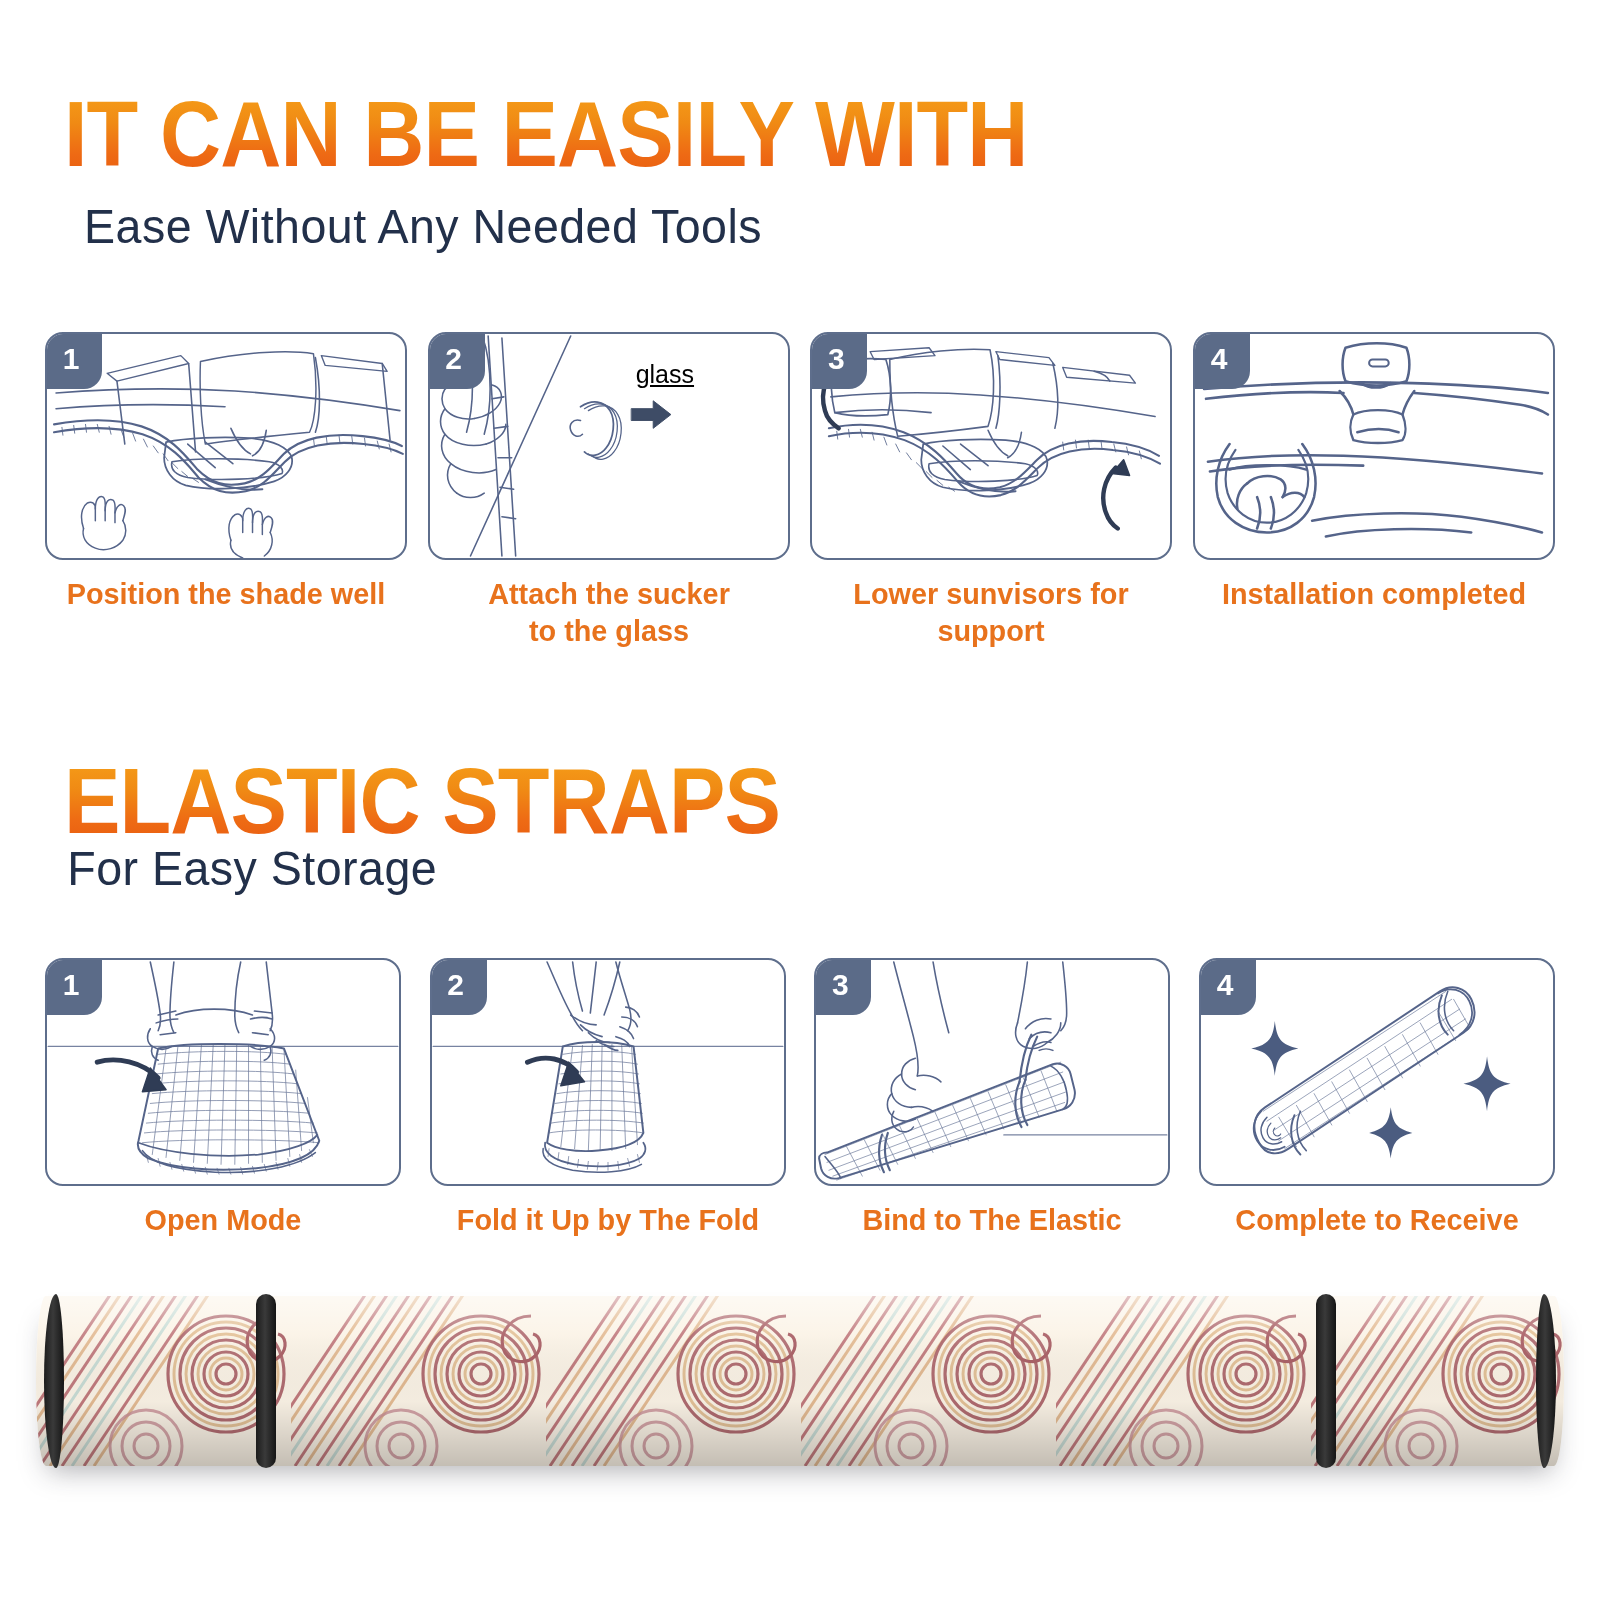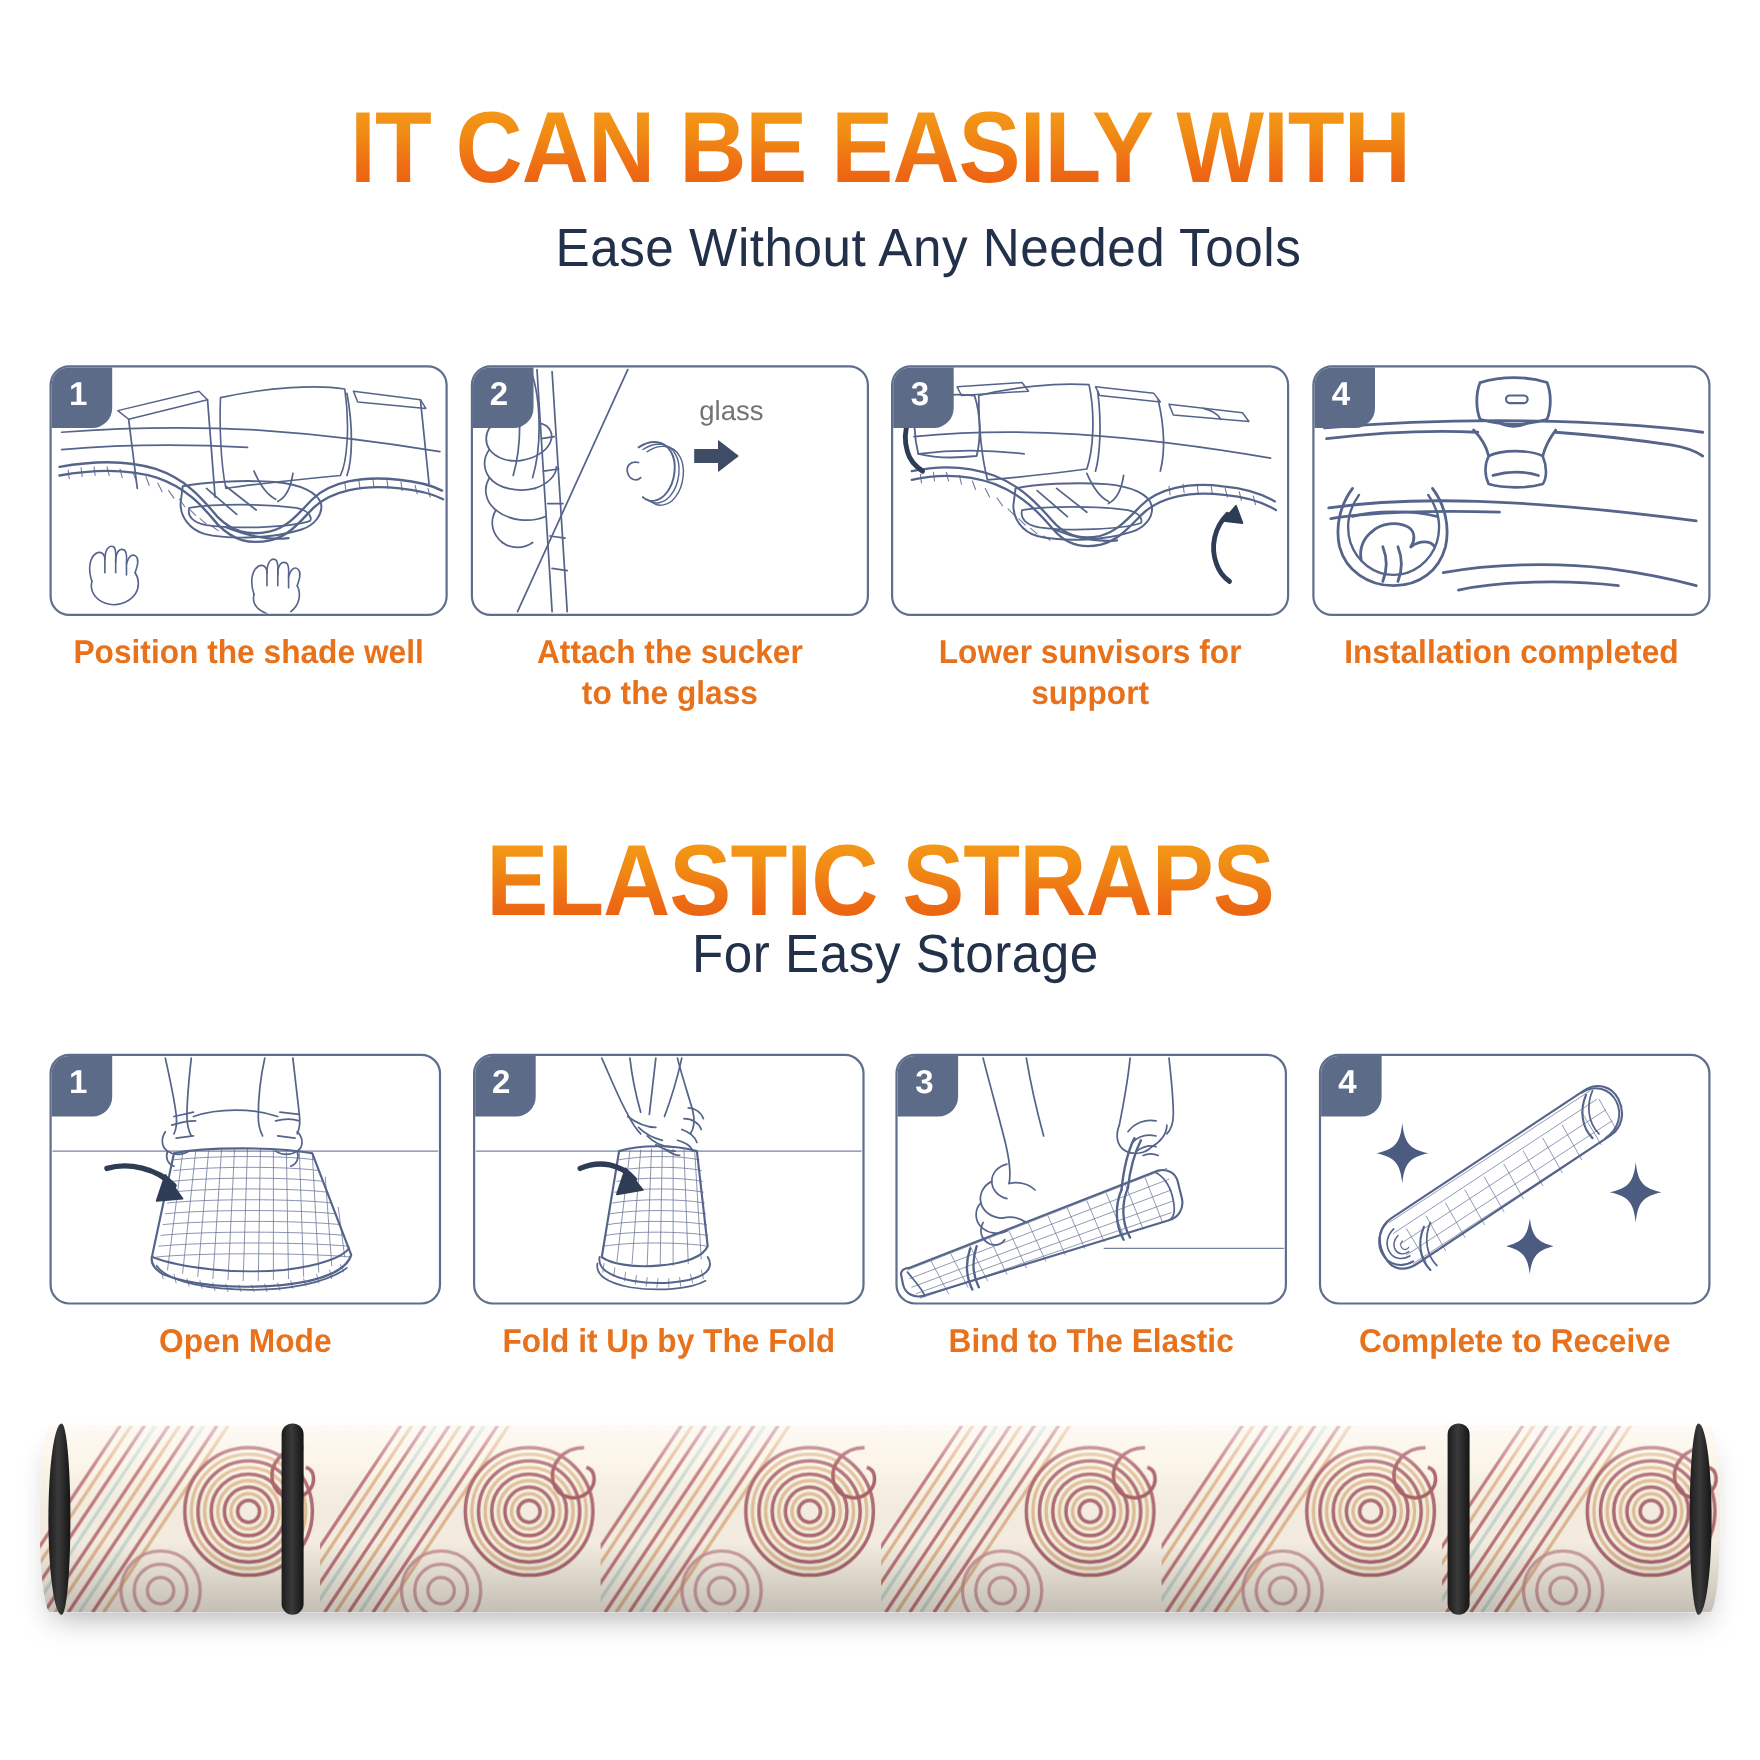--- a/index.html
+++ b/index.html
@@ -5,21 +5,21 @@
   * { box-sizing: border-box; margin: 0; padding: 0; }
   html, body { width: 1600px; height: 1600px; }
   body {
     background: #ffffff;
     font-family: "Liberation Sans", sans-serif;
     position: relative;
     overflow: hidden;
   }
 
   
-  .headline-block { width: 100%; text-align: center; }
+  .headline-block { width: 100%; }
 
   .headline {
     font-family: "Liberation Sans", sans-serif;
     font-weight: 700;
     font-size: 92px;
     line-height: 1.0;
     letter-spacing: -1px;
     transform: scaleX(0.92);
     background: linear-gradient(180deg, #F6A019 0%, #F08A14 38%, #EE6A14 72%, #E85C10 100%);
     -webkit-background-clip: text;
@@ -85,22 +85,23 @@
     transform: scaleX(0.96);
   }
 
   .art { position: absolute; inset: 0; }
   .art svg { width: 100%; height: 100%; display: block; }
 
   .glass-label {
     position: absolute;
     font-family: "Liberation Sans", sans-serif;
     font-size: 25px;
-    color: #737373;
+    color: #000000;
     font-weight: 400;
+    text-decoration: underline;
   }
 
   
   .product-wrap {
     position: absolute;
     left: 36px;
     top: 1296px;
     width: 1528px;
     height: 170px;
   }

